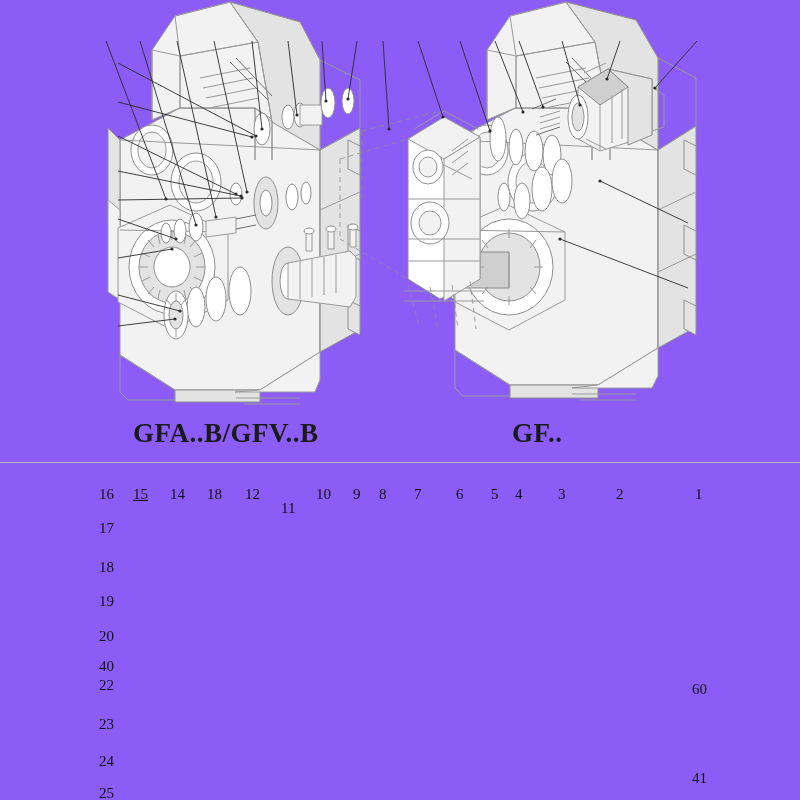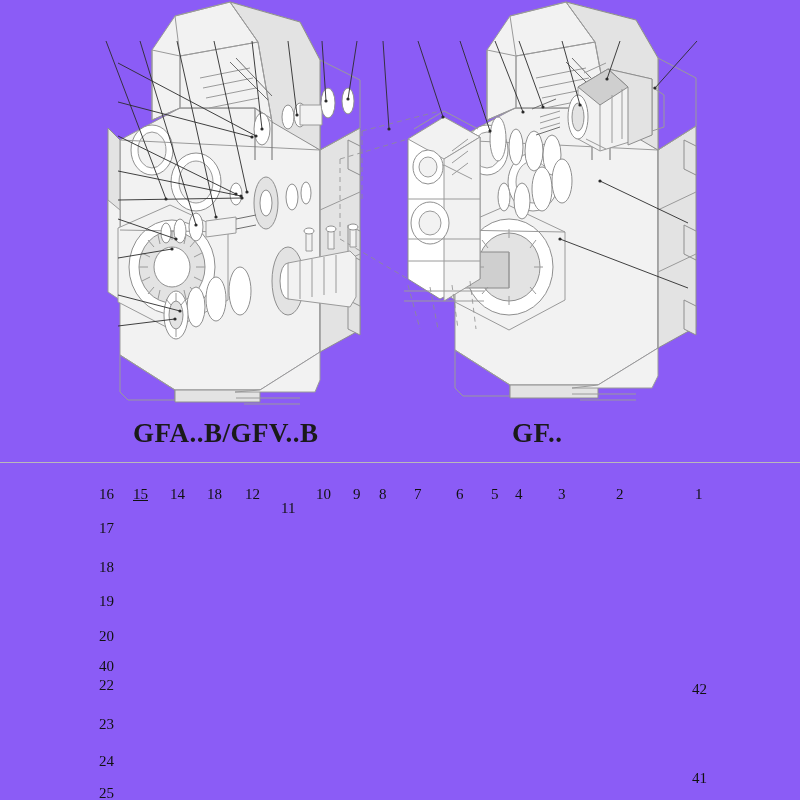--- a/index.html
+++ b/index.html
@@ -377,17 +377,17 @@
         <div class="callout-num" style="left: 695px; top: 23px;">1</div>
         <div class="callout-num" style="left: 99px; top: 57px;">17</div>
         <div class="callout-num" style="left: 99px; top: 96px;">18</div>
         <div class="callout-num" style="left: 99px; top: 130px;">19</div>
         <div class="callout-num" style="left: 99px; top: 165px;">20</div>
         <div class="callout-num" style="left: 99px; top: 195px;">40</div>
         <div class="callout-num" style="left: 99px; top: 214px;">22</div>
         <div class="callout-num" style="left: 99px; top: 253px;">23</div>
         <div class="callout-num" style="left: 99px; top: 290px;">24</div>
         <div class="callout-num" style="left: 99px; top: 322px;">25</div>
-        <div class="callout-num" style="left: 692px; top: 218px;">42</div>
+        <div class="callout-num" style="left: 692px; top: 218px;">60</div>
         <div class="callout-num" style="left: 692px; top: 283px; margin-top: 24px;">41</div>
       </div>
   </div>
 </div>
 
 </body></html>

